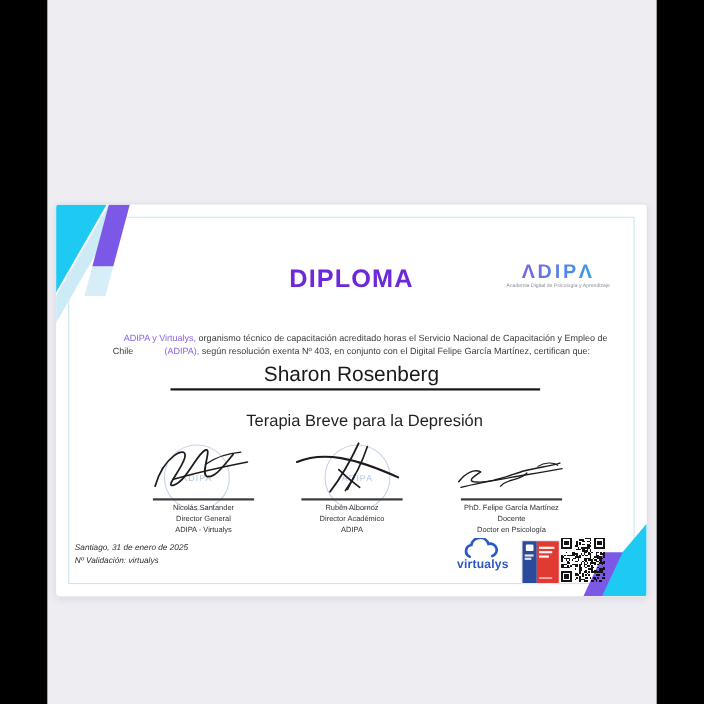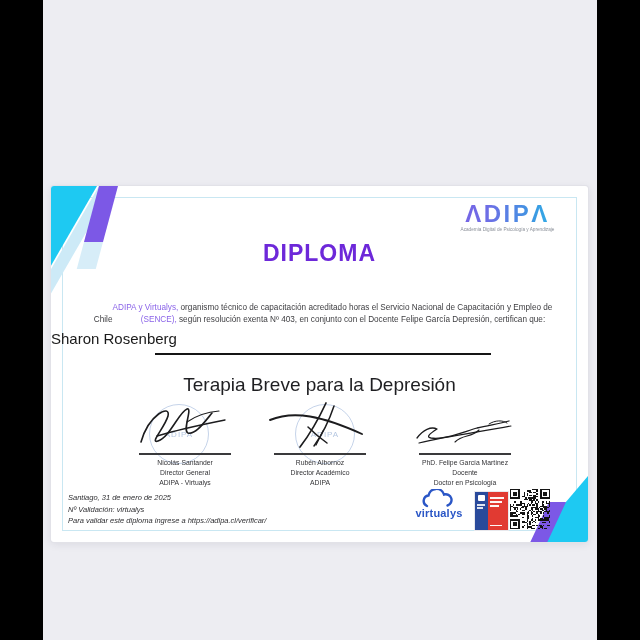--- a/index.html
+++ b/index.html
@@ -26,45 +26,45 @@
   .deco-tl .pale1{position:absolute;top:0;left:48px;width:14px;height:125px;background:#cdeaf7;transform:skewX(-30deg);transform-origin:0 0;}
   .deco-tl .pale2{position:absolute;top:56px;left:33px;width:19px;height:27px;background:#d7edf8;transform:skewX(-15deg);transform-origin:0 0;}
   .deco-tl .purple{position:absolute;top:0;left:48px;width:19px;height:56px;background:#7c58e6;transform:skewX(-15deg);transform-origin:0 0;}
 
   .deco-br{position:absolute;right:0;bottom:0;width:120px;height:80px;overflow:hidden;z-index:2;}
   .deco-br .cyan{position:absolute;right:0;bottom:0;width:56px;height:66px;background:#1ec9f2;clip-path:polygon(100% 0,100% 100%,0 100%);}
   .deco-br .purple{position:absolute;top:40px;left:81px;width:17px;height:40px;background:#7c58e6;transform:skewX(-25deg);transform-origin:0 0;}
 
   
   .brand{position:absolute;left:394px;top:15px;width:125px;text-align:center;z-index:3;}
-  .brand-word{font-size:24px;font-weight:bold;letter-spacing:2.5px;line-height:1.05;color:#7b5ce4;}
+  .brand-word{font-size:18px;font-weight:bold;letter-spacing:2.5px;line-height:1.05;color:#7b5ce4;margin-top:37px;}
   @supports ((-webkit-background-clip:text) or (background-clip:text)){
     .brand-word{
       background:linear-gradient(90deg,#7b5ce4 0%,#6d6fe6 35%,#3e97e2 70%,#21c5ec 100%);
       -webkit-background-clip:text;background-clip:text;color:transparent;
     }
   }
   .brand-tagline{font-size:6px;color:#8a8f98;white-space:nowrap;transform:scale(.78);transform-origin:50% 0;margin-top:1px;}
 
   .title{position:absolute;left:0;top:54px;width:100%;text-align:center;
     font-size:23px;font-weight:bold;letter-spacing:1px;color:#6d28d9;z-index:3;}
 
   .intro{position:absolute;left:26px;top:108px;width:485px;text-align:center;
     font-size:8.2px;line-height:1.5;color:#3d3d40;z-index:3;}
   .intro .accent{color:#8a63e8;margin-left:26px;}
 
-  .recipient{position:absolute;left:0;top:144px;width:100%;
-    font-size:15px;color:#1a1a1a;z-index:3;}
+  .recipient{position:absolute;left:0;top:144px;width:100%;text-align:center;
+    font-size:19px;color:#1a1a1a;z-index:3;}
   .recipient-line{position:absolute;left:104px;top:167px;width:336px;height:1.5px;background:#151515;z-index:3;}
 
   .achievement{position:absolute;left:0;top:173px;width:100%;text-align:center;
     font-size:8.2px;color:#353538;z-index:3;}
 
-  .course{position:absolute;left:0;top:188px;width:100%;text-align:center;
-    font-size:19px;color:#1f1f22;z-index:3;}
+  .course{position:absolute;left:12px;top:188px;width:100%;text-align:center;
+    font-size:15px;color:#1f1f22;z-index:3;}
 
   
   .sig-col{position:absolute;top:214px;width:120px;height:96px;z-index:3;}
   .sig-col.c1{left:74px;}
   .sig-col.c2{left:209px;}
   .sig-col.c3{left:354px;}
   .stamp-circle{position:absolute;width:58px;height:58px;border-radius:50%;
     border:1.5px solid rgba(150,175,215,.55);display:flex;align-items:center;justify-content:center;
     font-size:8px;letter-spacing:1px;color:rgba(130,160,205,.6);}
   .c1 .stamp-circle{left:24px;top:4px;}
@@ -113,21 +113,21 @@
     <div class="purple"></div>
   </div>
 
   <div class="brand">
     <div class="brand-word">ΛDIPΛ</div>
     <div class="brand-tagline">Academia Digital de Psicología y Aprendizaje</div>
   </div>
 
   <div class="title">DIPLOMA</div>
 
-  <p class="intro"><span class="accent">ADIPA y Virtualys,</span><span> organismo técnico de capacitación acreditado horas el Servicio Nacional de Capacitación y Empleo de Chile </span><span class="accent">(SENCE),</span><span> según resolución exenta Nº 403, en conjunto con el Docente Felipe García Depresión, certifican que:</span></p>
+  <p class="intro"><span class="accent">ADIPA y Virtualys,</span><span> organismo técnico de capacitación acreditado horas el Servicio Nacional de Capacitación y Empleo de Chile </span><span class="accent">(ADIPA),</span><span> según resolución exenta Nº 403, en conjunto con el Digital Felipe García Martínez, certifican que:</span></p>
 
   <div class="recipient">Sharon Rosenberg</div>
   <div class="recipient-line"></div>
 
   <div class="course">Terapia Breve para la Depresión</div>
 
   <div class="sig-col c1">
     <div class="stamp-circle">ADIPA</div>
     <svg class="sig-svg" viewBox="0 0 110 52">
       <path d="M12 42 C20 14 42 4 39 16 C36 27 20 44 29 41 C41 37 50 12 58 9 C64 7 53 31 59 33 C66 35 74 24 83 13" stroke-width="1.6"></path>
@@ -170,21 +170,20 @@
     <div class="sig-text">
       <div>PhD. Felipe García Martínez</div>
       <div>Docente</div>
       <div>Doctor en Psicología</div>
     </div>
   </div>
 
   <div class="footer-left">
     <div>Santiago, 31 de enero de 2025</div>
     <div>Nº Validación: virtualys</div>
-    <div>Para validar este diploma ingrese a https://adipa.cl/verificar/</div>
   </div>
 
   <div class="virtualys">
     <svg width="40" height="20" viewBox="0 0 40 20">
       <path d="M8 17 a5.5 5.5 0 0 1 1.5-10.5 a8 8 0 0 1 15.5-1 a5 5 0 0 1 3.5 11" fill="none" stroke="#2a56c6" stroke-width="2.4" stroke-linecap="round"></path>
     </svg>
     <div class="virtualys-label">virtualys</div>
   </div>
 
   <div class="chile-badge">

